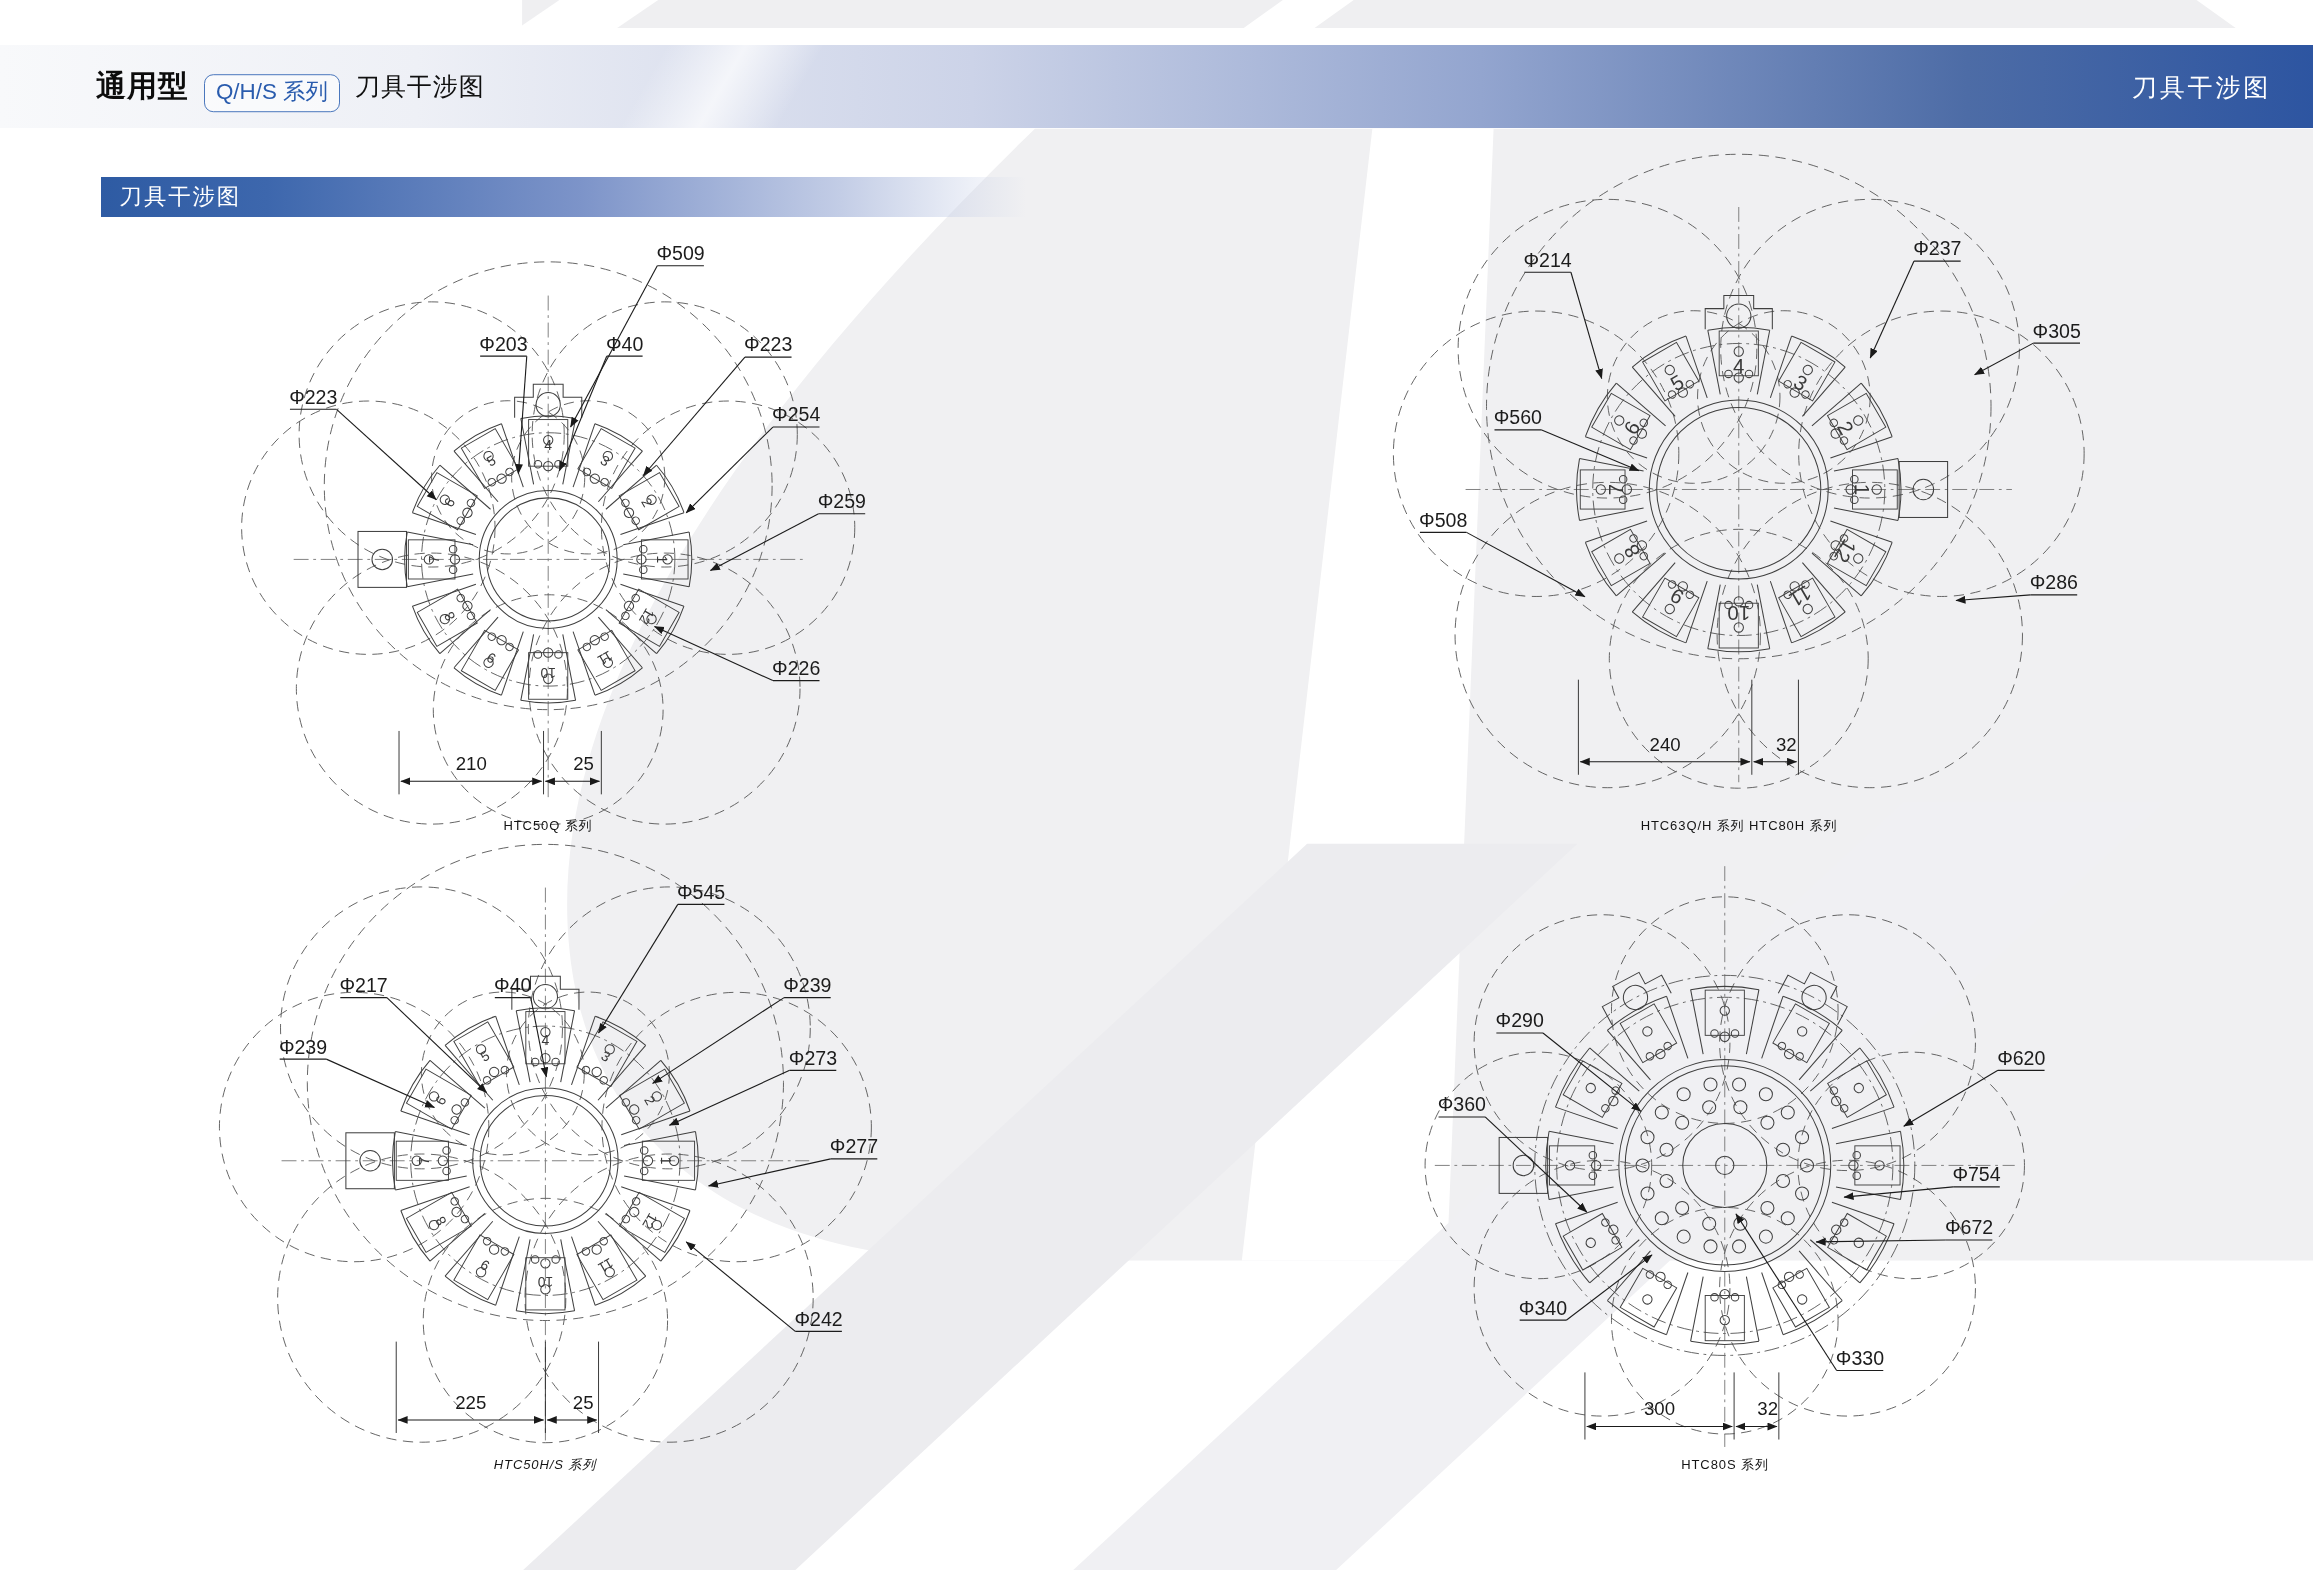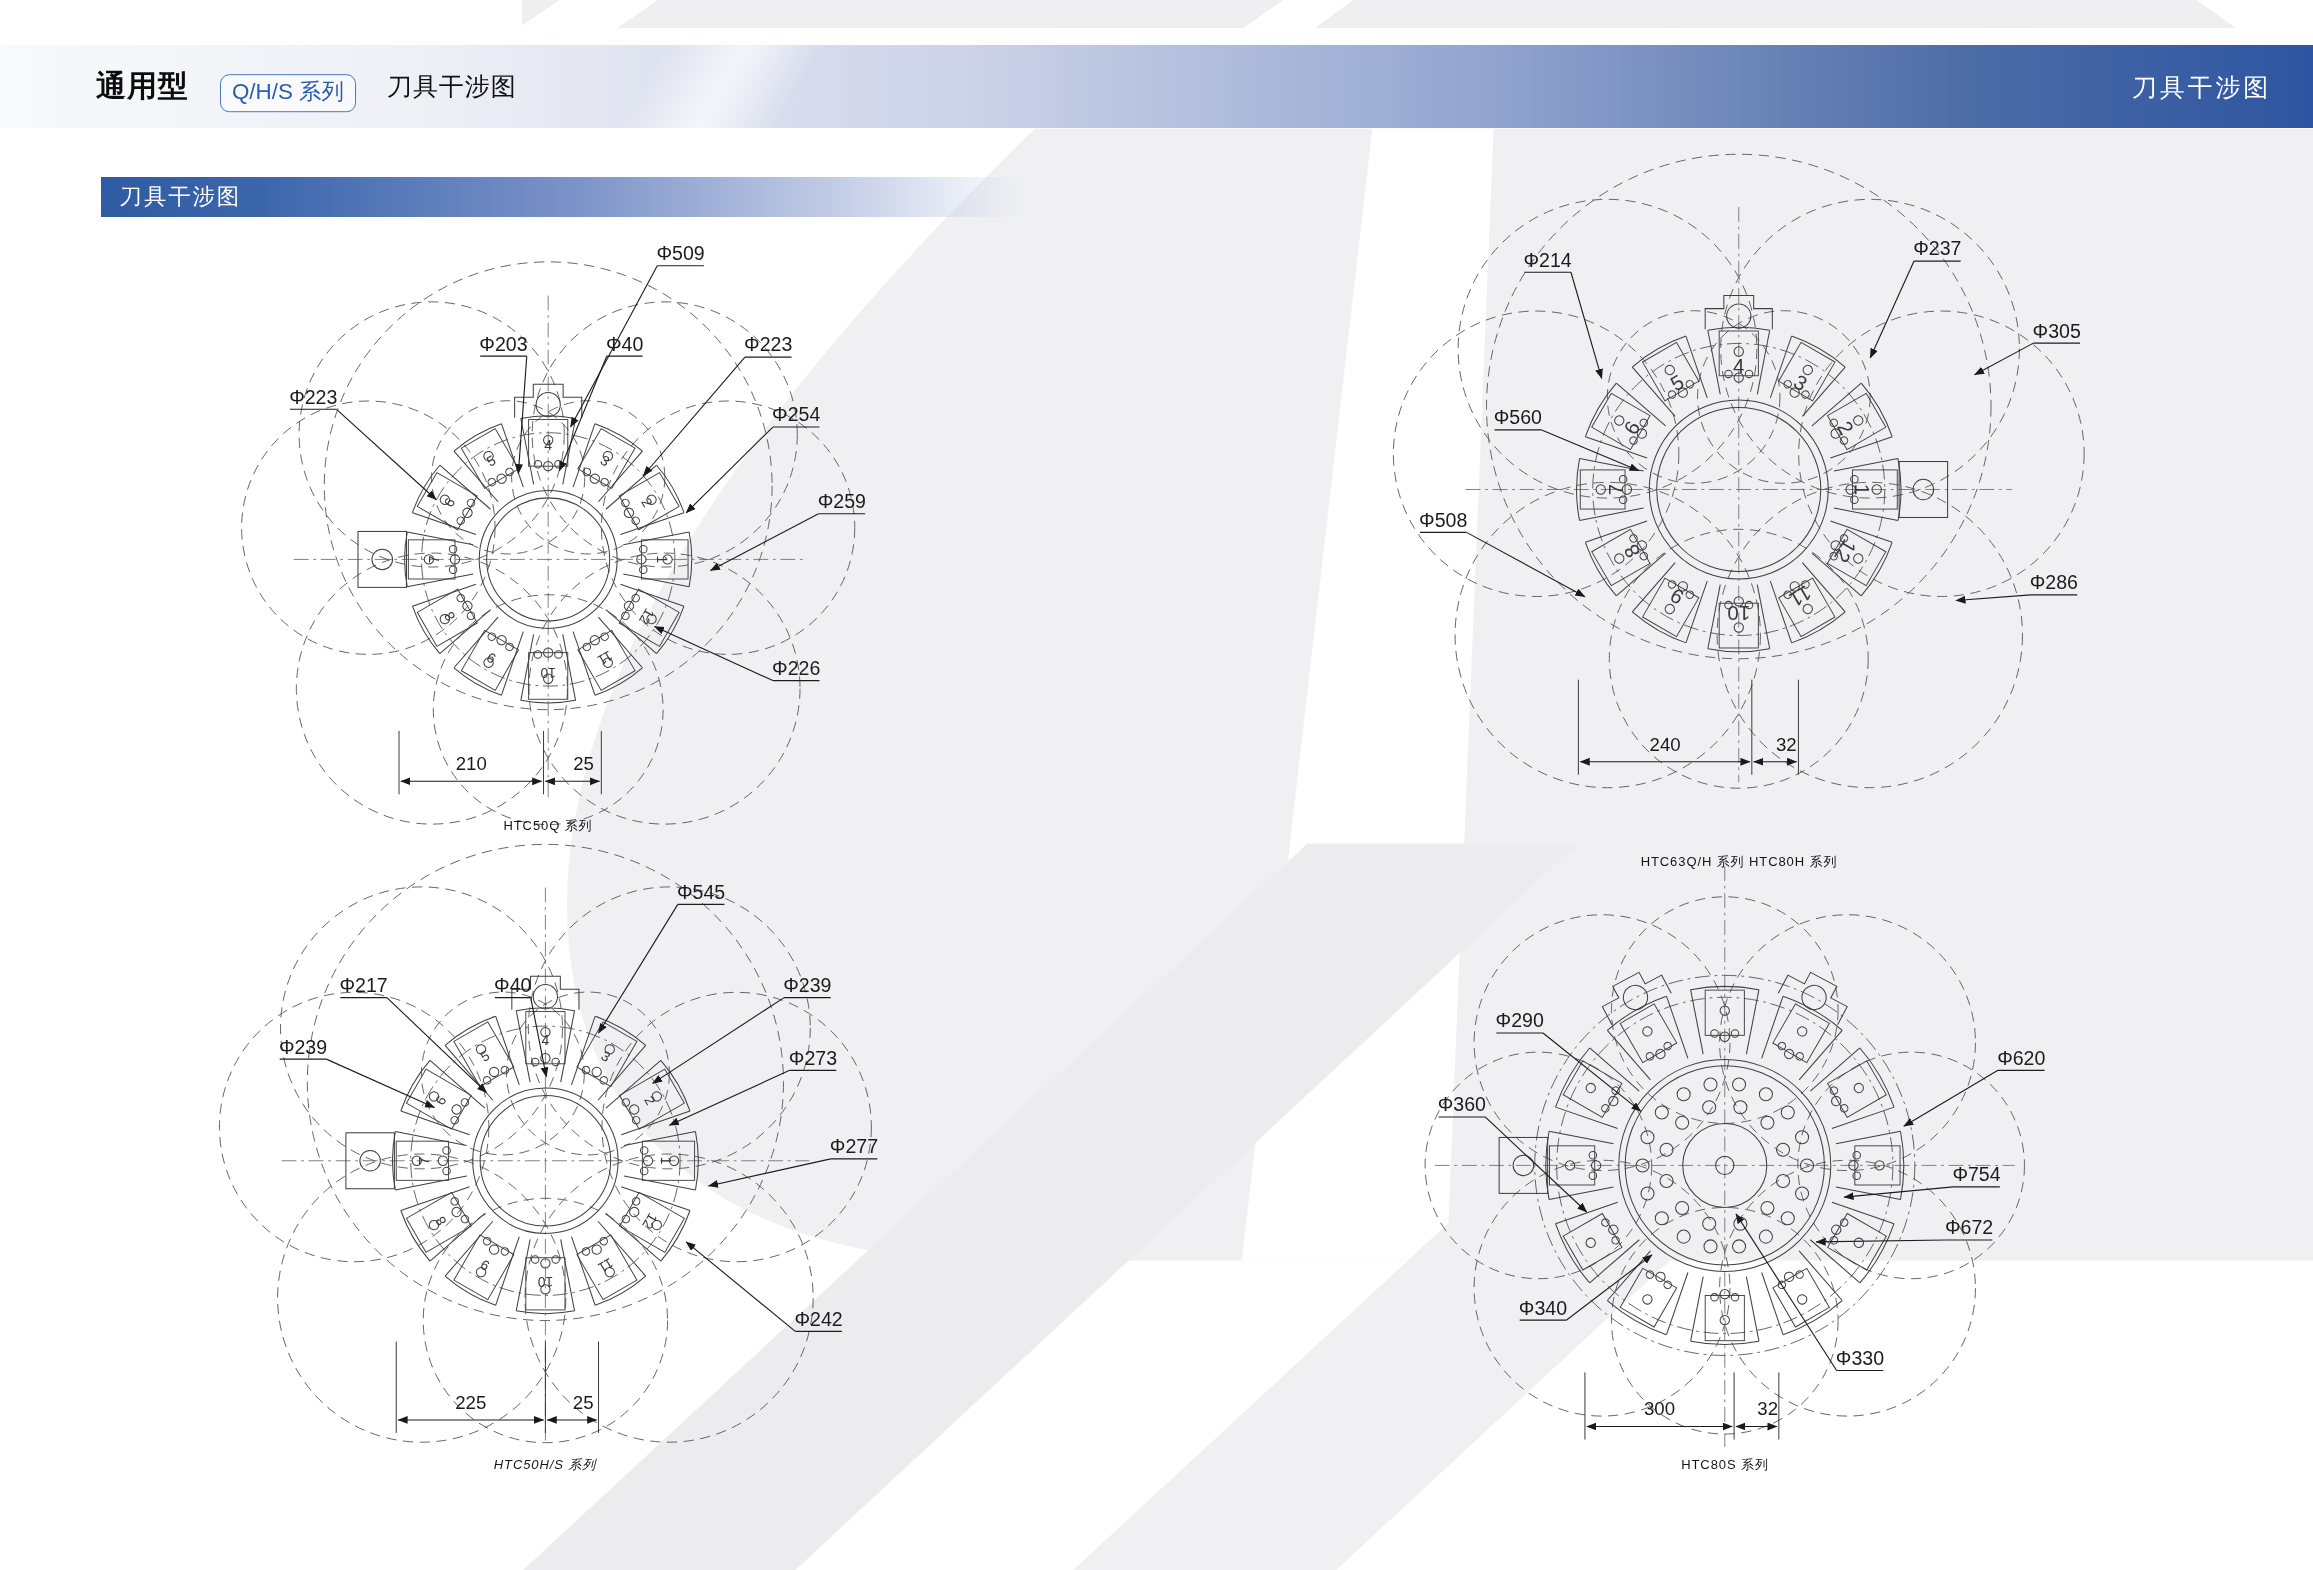--- a/index.html
+++ b/index.html
@@ -14,21 +14,21 @@
     position:absolute;left:0;top:45px;width:2314px;height:83px;z-index:3;
     background:linear-gradient(90deg,#f8f9fb 0%,#eef0f6 18%,#ccd3e8 42%,#93a5cf 64%,#4d6ca6 85%,#2d55a1 100%);
   }
   .band-slash{
     position:absolute;left:643px;top:0;width:158px;height:100%;
     background:linear-gradient(90deg,rgba(255,255,255,0),rgba(255,255,255,.7),rgba(255,255,255,0));
     transform:skewX(-30deg);
   }
   .title-left{
     position:absolute;left:96px;top:50%;transform:translateY(-50%);
-    display:flex;align-items:center;gap:31px;white-space:nowrap;
+    display:flex;align-items:center;gap:15px;white-space:nowrap;
   }
   .cat{font-size:30px;font-weight:bold;color:#0c0c0c;letter-spacing:0.9px;}
   .badge{
     font-size:22.4px;color:#2a5cae;border:1.9px solid #4a77bd;border-radius:9.3px;
     padding:1.9px 11.2px 3.7px;background:rgba(255,255,255,.55);margin-top:13px;
   }
   .prod{font-size:25px;color:#101010;letter-spacing:0.9px;}
   .tab-right{
     position:absolute;right:43px;top:50%;transform:translateY(-50%);
     color:#ffffff;font-size:25px;letter-spacing:2.8px;
@@ -841,16 +841,16 @@
     <span class="prod">刀具干涉图</span>
   </div>
   <div class="tab-right">刀具干涉图</div>
 </div>
 
 <div class="section-bar">
   <span>刀具干涉图</span>
 </div>
 
 <div class="caption" style="left: 548px; top: 817px;">HTC50Q 系列</div>
-<div class="caption" style="left: 1739px; top: 853px;">HTC63Q/H 系列  HTC80H 系列</div>
+<div class="caption" style="left: 1739px; top: 817px;">HTC63Q/H 系列  HTC80H 系列</div>
 <div class="caption" style="left: 545px; top: 1456px; font-style: italic;">HTC50H/S 系列</div>
 <div class="caption" style="left: 1725px; top: 1456px;">HTC80S 系列</div>
 
 
 </body></html>

